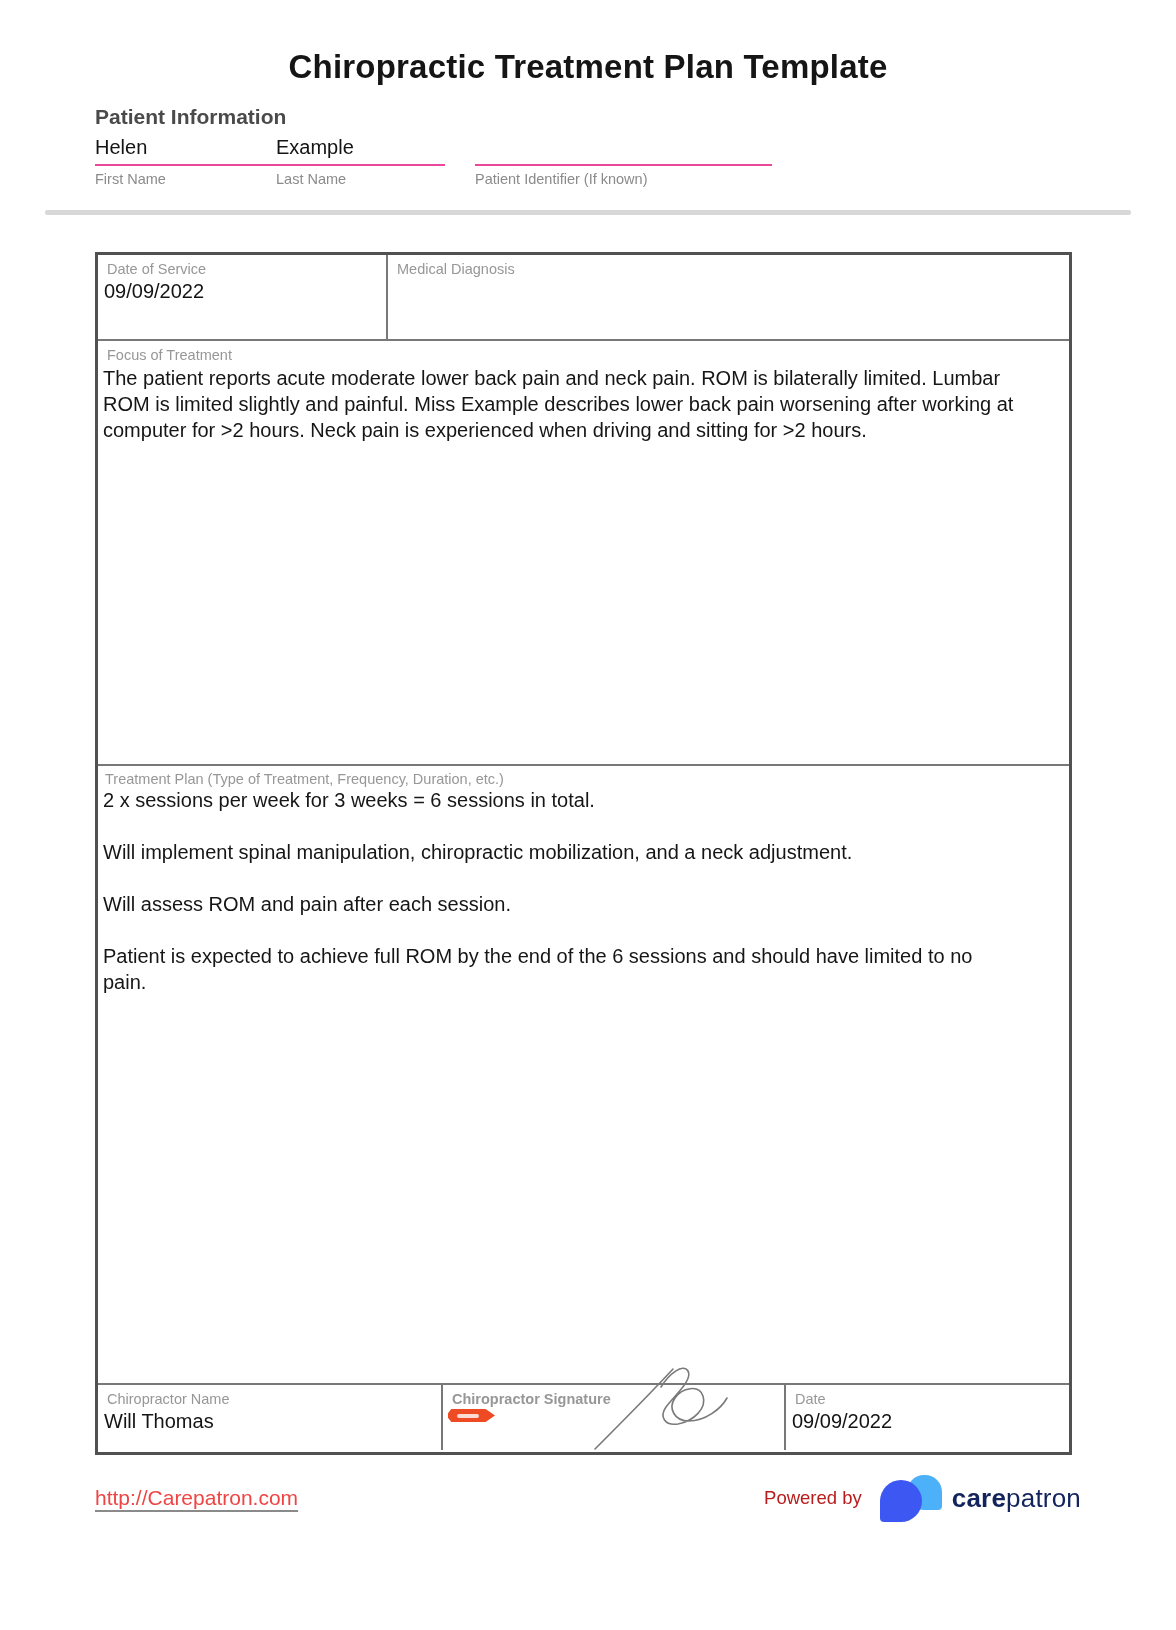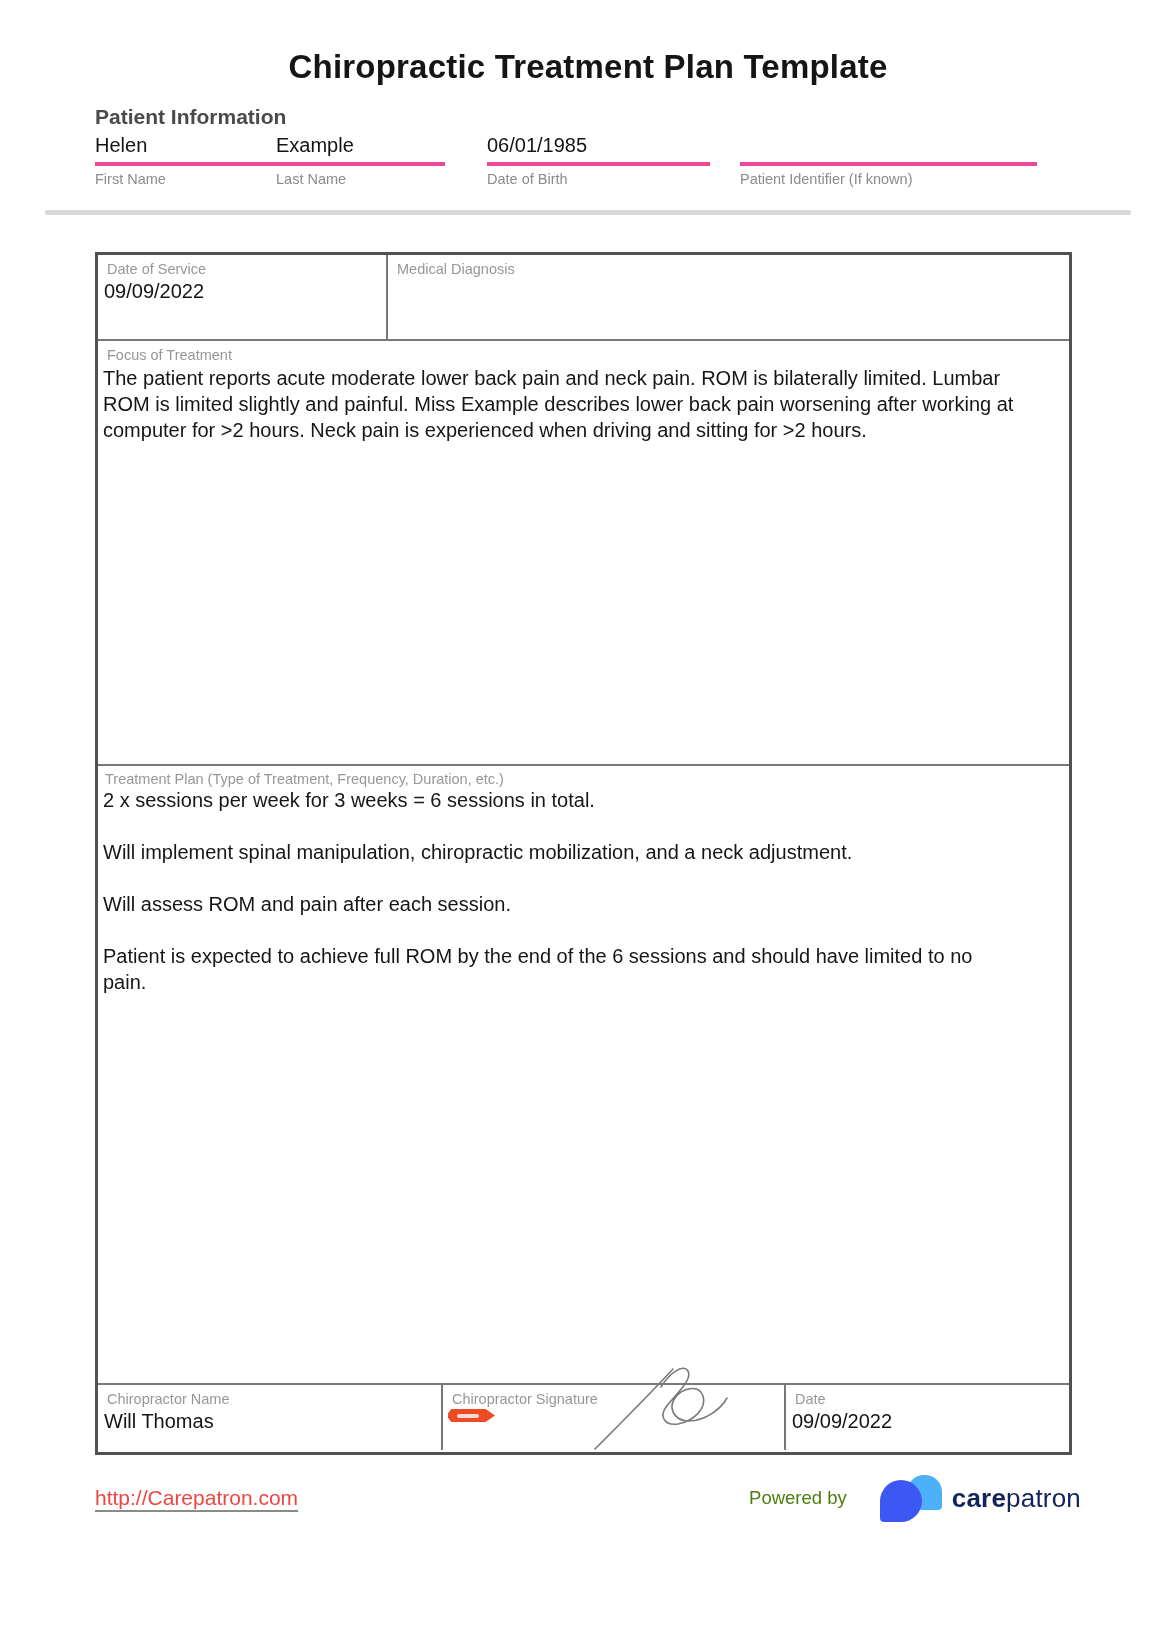--- a/index.html
+++ b/index.html
@@ -21,21 +21,21 @@
     font-size: 21px; font-weight: bold; color: #4a4a4a;
   }
 
   .fields-row {
     position: absolute; left: 95px; top: 136px; width: 942px;
     display: flex;
   }
   .field-group { display: flex; flex-direction: column; }
   .field-values {
     display: flex; align-items: flex-end; height: 30px;
-    border-bottom: 4px solid #ec4899; padding-bottom: 5px;
+    border-bottom: 2px solid #ec4899; padding-bottom: 5px;
   }
   .field-values .val { font-size: 20px; color: #141414; }
   .field-labels { display: flex; margin-top: 5px; }
   .field-labels .lab { font-size: 14.5px; color: #8b8b8b; }
   .ga { width: 350px; }
   .ga .col1 { width: 181px; }
   .gb { width: 223px; margin-left: 42px; }
   .gc { width: 297px; margin-left: 30px; }
 
   .section-divider {
@@ -49,21 +49,21 @@
   }
   .t-row { display: flex; width: 100%; }
   .row-top { height: 86px; border-bottom: 2px solid #787878; }
   .row-focus { height: 425px; border-bottom: 2px solid #787878; flex-direction: column; }
   .row-plan { height: 619px; border-bottom: 2px solid #787878; flex-direction: column; }
   .row-sign { height: 65px; }
   .t-cell { height: 100%; position: relative; }
   .cell-dos { width: 290px; border-right: 2px solid #787878; }
   .cell-md  { flex: 1; }
   .cell-cn  { width: 345px; border-right: 2px solid #787878; }
-  .cell-cs  { width: 343px; border-right: 2px solid #787878; overflow: visible; }
+  .cell-cs  { width: 343px; border-right: 2px solid #787878; overflow: visible; font-weight: bold; }
   .cell-dt  { flex: 1; }
 
   .cell-label {
     font-size: 14.5px; color: #979797; padding: 6px 0 0 9px; display: block;
     white-space: nowrap; overflow: hidden;
   }
   .cell-value { font-size: 20px; color: #141414; padding: 3px 0 0 6px; display: block; }
 
   .body-text { font-size: 20px; line-height: 26px; color: #161616; }
   .focus-text { padding: 2px 0 0 5px; width: 945px; }
@@ -87,21 +87,21 @@
 
   .footer-link {
     position: absolute; left: 95px; top: 1486px;
     font-size: 21px; color: #ef4444; text-decoration: underline;
     text-decoration-color: #8a8a8a; text-underline-offset: 5px;
   }
   .footer-right {
     position: absolute; right: 95px; top: 1472px; height: 52px;
     display: flex; align-items: center;
   }
-  .powered-by { font-size: 18.5px; color: #4d7c0f; margin-right: 33px; text-align: center; }
+  .powered-by { font-size: 18.5px; color: #b91c1c; margin-right: 18px; text-align: center; }
   .logo-mark { position: relative; width: 64px; height: 50px; margin-right: 8px; }
   .bubble-light {
     position: absolute; left: 27px; top: 2px; width: 35px; height: 35px;
     background: #4cb1f8; border-radius: 17px 17px 4px 17px;
   }
   .bubble-dark {
     position: absolute; left: 0px; top: 7px; width: 42px; height: 42px;
     background: #3d57f3; border-radius: 21px 21px 21px 4px;
   }
   .logo-text { font-size: 26px; color: #13235b; letter-spacing: 0.2px; }
@@ -116,28 +116,20 @@
 
 <div class="fields-row">
   <div class="field-group ga">
     <div class="field-values">
       <span class="val col1">Helen</span>
       <span class="val">Example</span>
     </div>
     <div class="field-labels">
       <span class="lab col1">First Name</span>
       <span class="lab">Last Name</span>
-    </div>
-  </div>
-  <div class="field-group gb">
-    <div class="field-values">
-      <span class="val">06/01/1985</span>
-    </div>
-    <div class="field-labels">
-      <span class="lab">Date of Birth</span>
     </div>
   </div>
   <div class="field-group gc">
     <div class="field-values">
       <span class="val"></span>
     </div>
     <div class="field-labels">
       <span class="lab">Patient Identifier (If known)</span>
     </div>
   </div>

